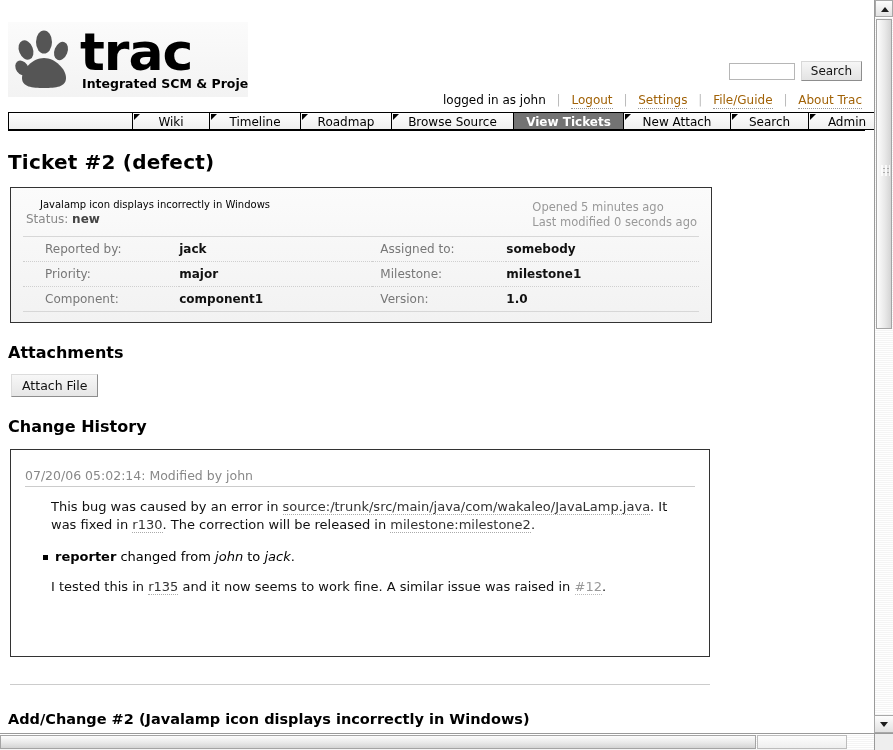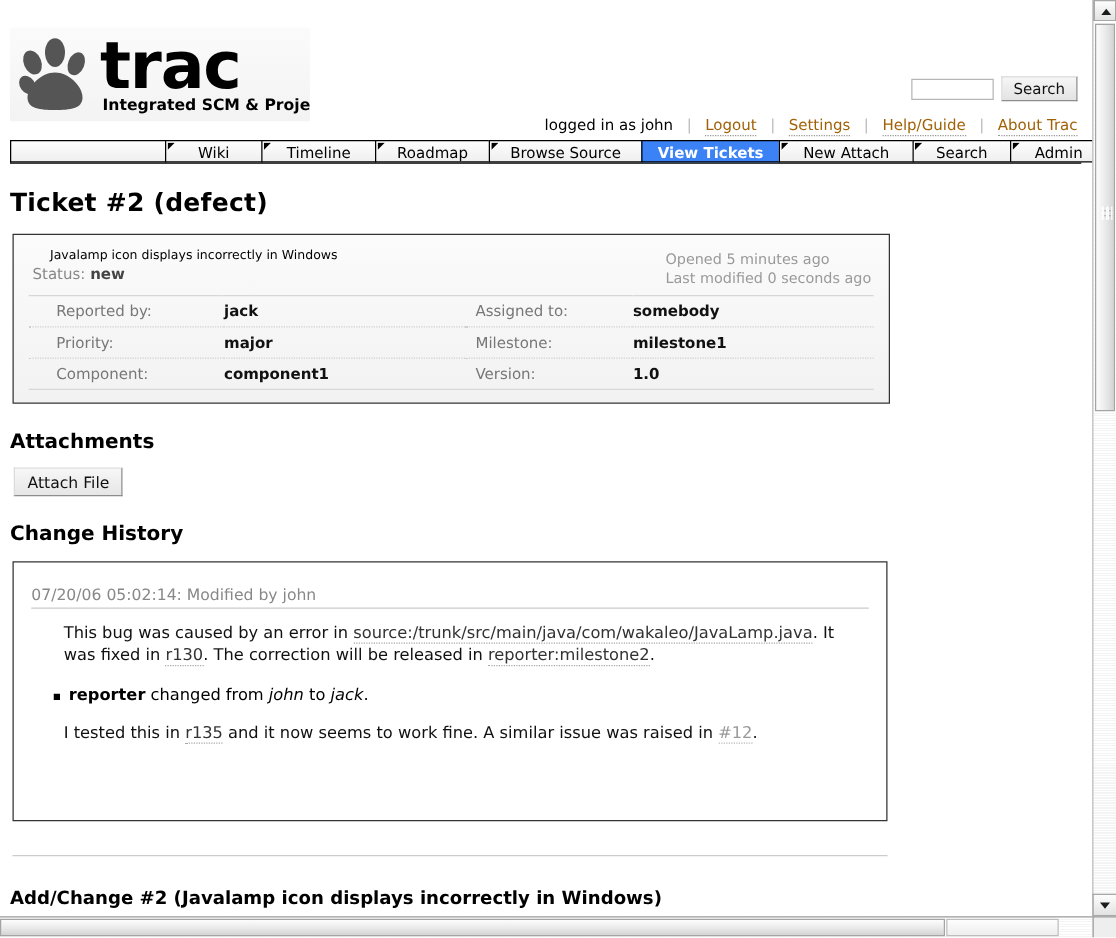--- a/index.html
+++ b/index.html
@@ -258,21 +258,21 @@
   .navtab.spacer { flex: 0 0 124px; }
   .navtab.t-wiki { flex: 0 0 77px; }
   .navtab.t-timeline { flex: 0 0 91px; }
   .navtab.t-roadmap { flex: 0 0 91px; }
   .navtab.t-browse { flex: 0 0 122px; }
   .navtab.t-viewtickets { flex: 0 0 110px; }
   .navtab.t-newticket { flex: 0 0 107px; }
   .navtab.t-search { flex: 0 0 78px; }
   .navtab.t-admin { flex: 0 0 78px; }
   .navtab.active {
-    background: #3b82f6;
+    background: #737373;
     color: #ffffff;
     font-weight: bold;
   }
 
   
   #content {
     position: absolute;
     left: 0;
     top: 120px;
     width: 874px;
@@ -457,21 +457,21 @@
         <button id="search-button">Search</button>
       </div>
 
       <div id="metanav">
         <span class="mn-text">logged in as john</span>
         <span class="sep">|</span>
         <a href="#">Logout</a>
         <span class="sep">|</span>
         <a href="#">Settings</a>
         <span class="sep">|</span>
-        <a href="#">Help/Guide</a>
+        <a href="#">File/Guide</a>
         <span class="sep">|</span>
         <a href="#">About Trac</a>
       </div>
     </div>
 
     <div id="mainnav">
       <div class="navtab spacer"></div>
 
       <div class="navtab t-wiki">
         <span class="fold"></span>
@@ -560,21 +560,21 @@
       <button id="attach-button">Attach File</button>
 
       
       <h2 class="section">Change History</h2>
 
       <div id="changelog">
 
         <div class="change-header">07/20/06 05:02:14: Modified by john</div>
         <div class="change-body">
           <p>
-            <span>This bug was caused by an error in </span><a href="#" class="tlink">source:/trunk/src/main/java/com/wakaleo/JavaLamp.java</a><span>. It was fixed in </span><a href="#" class="tlink">r130</a><span>. The correction will be released in </span><a href="#" class="tlink">reporter:milestone2</a><span>.</span>
+            <span>This bug was caused by an error in </span><a href="#" class="tlink">source:/trunk/src/main/java/com/wakaleo/JavaLamp.java</a><span>. It was fixed in </span><a href="#" class="tlink">r130</a><span>. The correction will be released in </span><a href="#" class="tlink">milestone:milestone2</a><span>.</span>
           </p>
         </div>
 
         <ul class="change-fields">
           <li>
             <b>reporter</b><span> changed from </span><i>john</i><span> to </span><i>jack</i><span>.</span>
           </li>
         </ul>
         <div class="change-body">
           <p>

